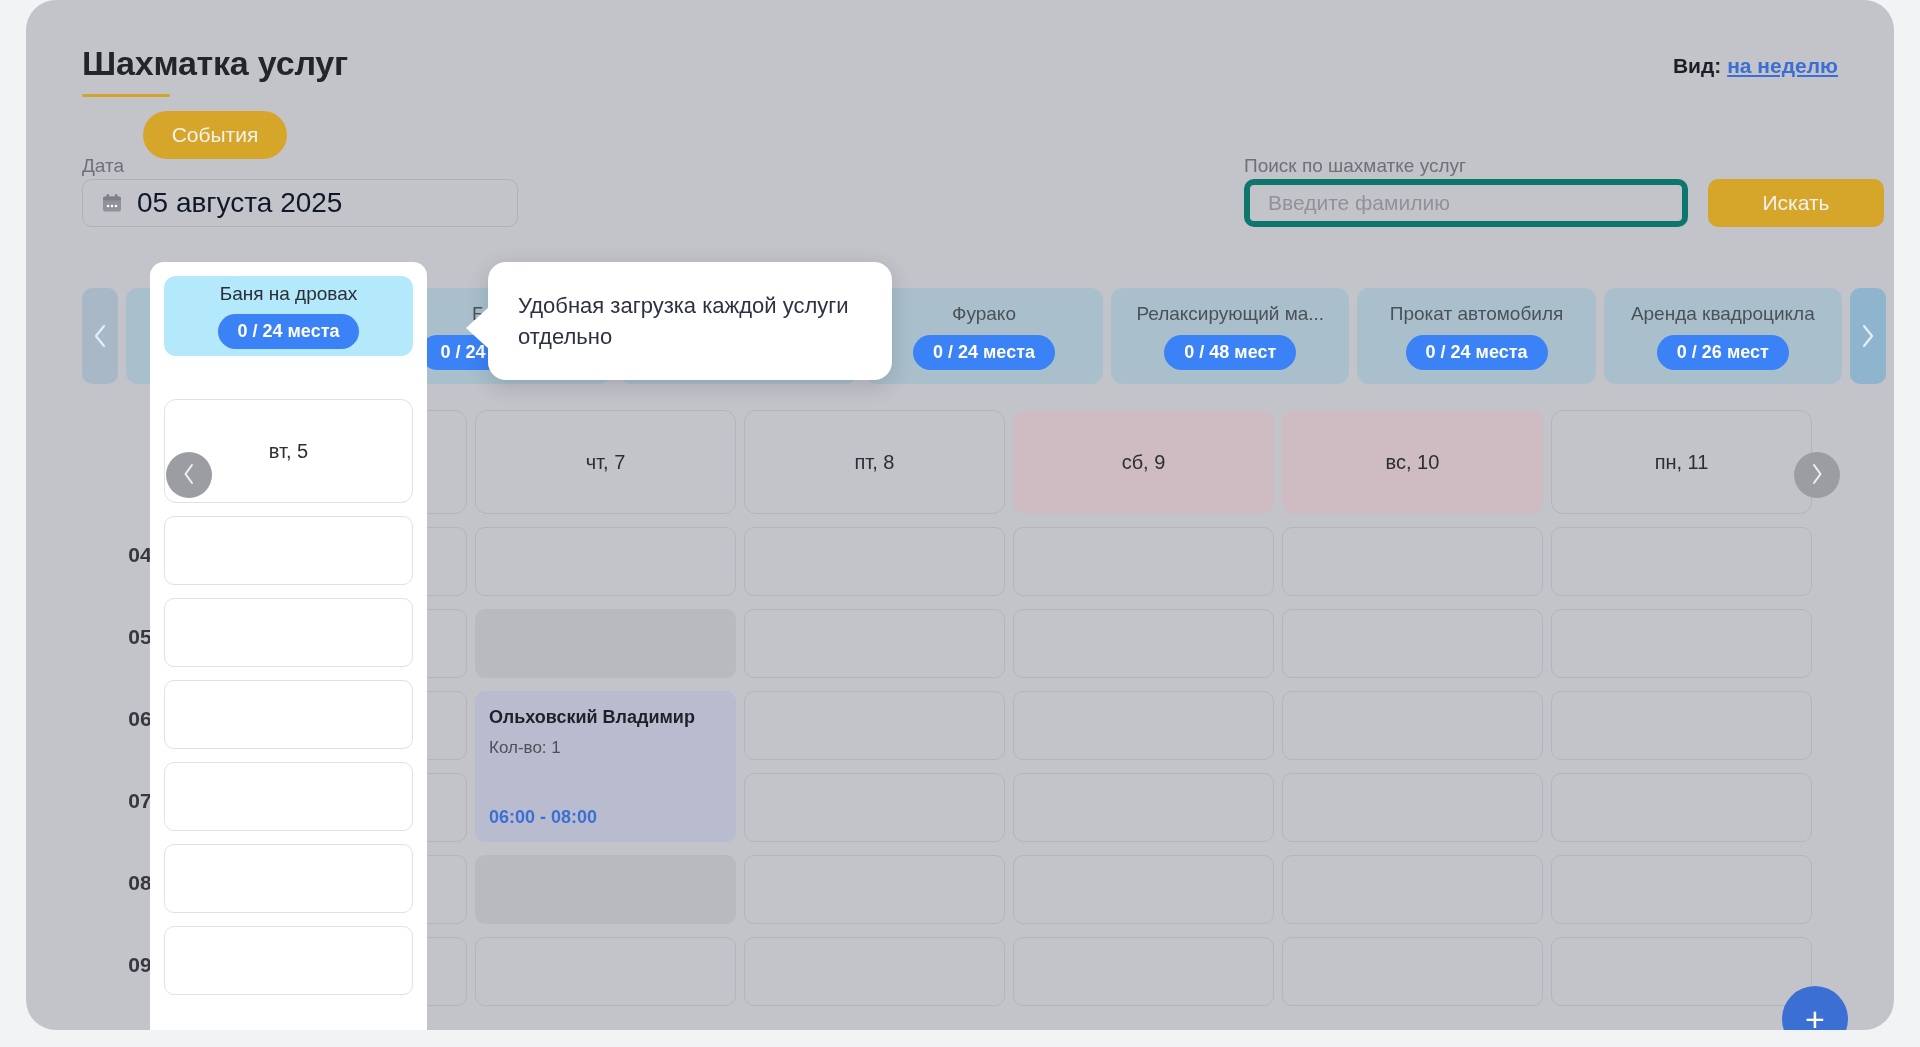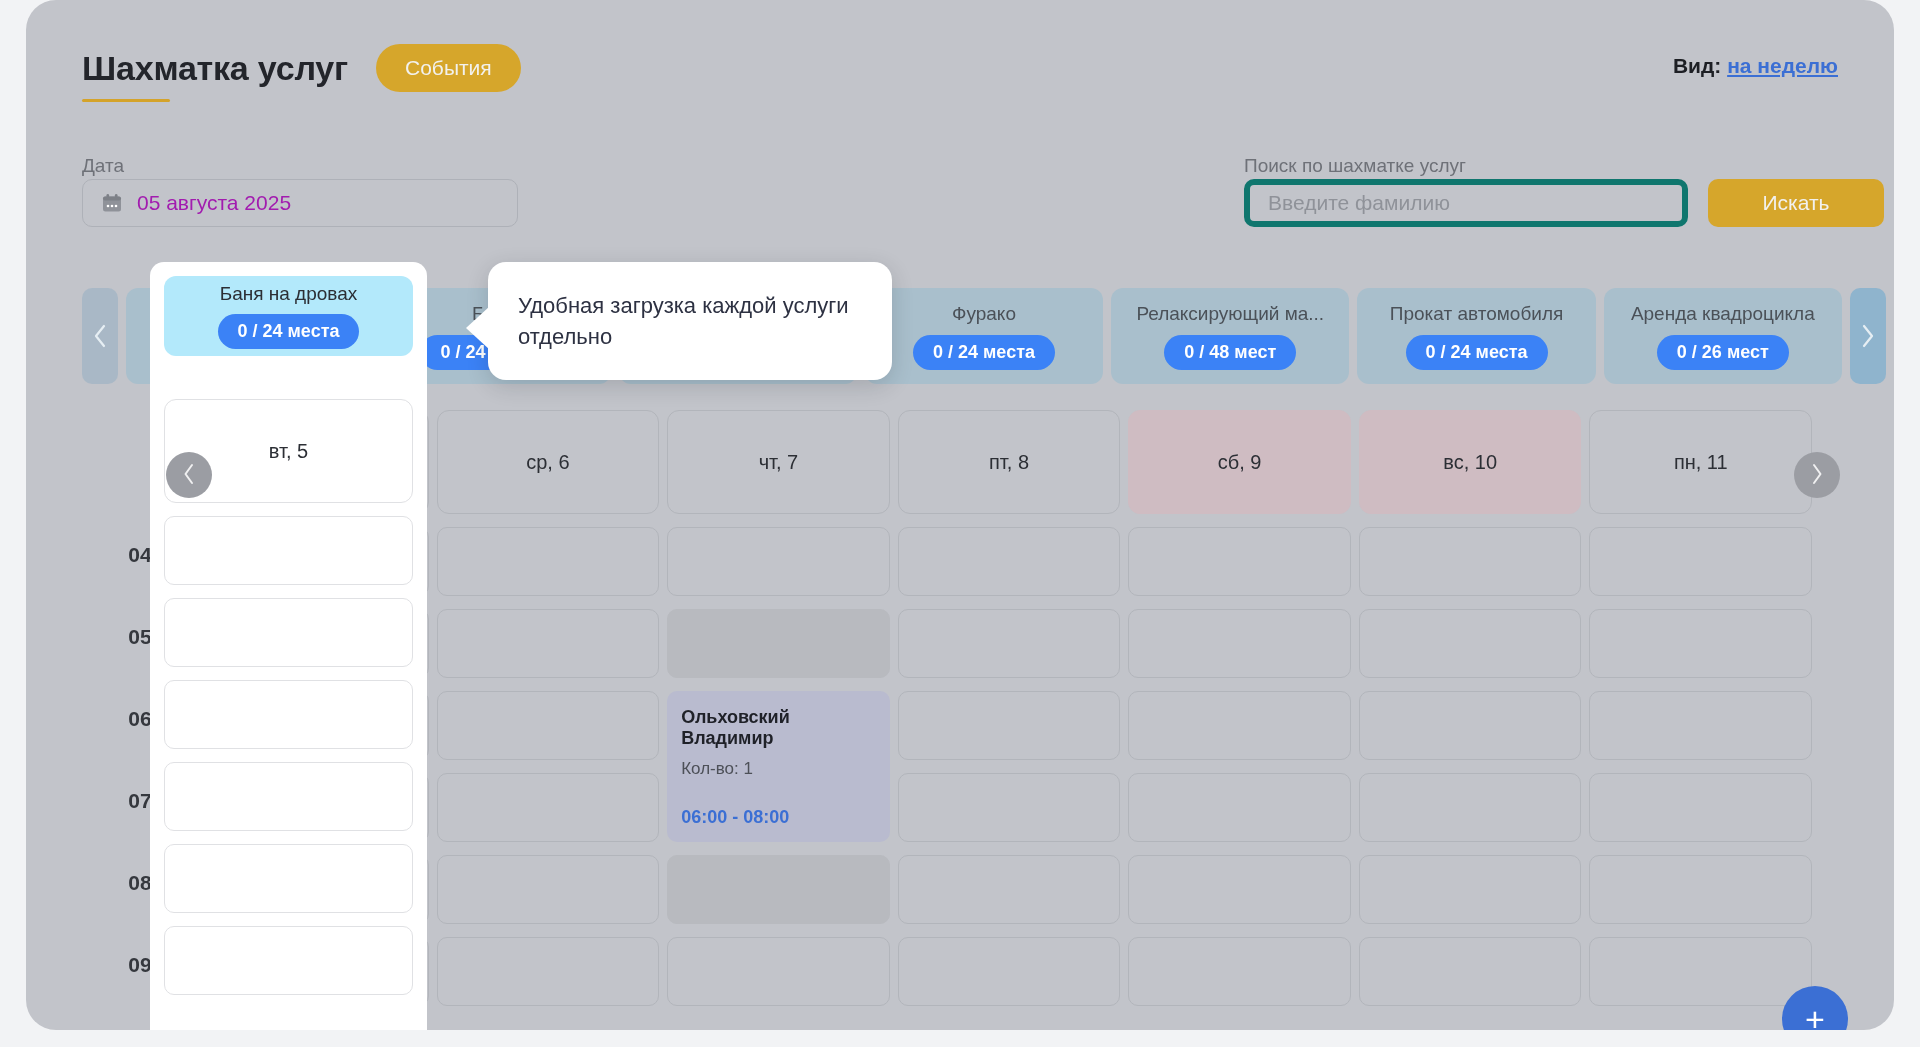--- a/index.html
+++ b/index.html
@@ -39,20 +39,21 @@
   }
 
   
   #page-header {
     position: absolute;
     left: 56px;
     top: 44px;
     display: flex;
     align-items: center;
     gap: 28px;
+    flex-direction: column;
   }
   #page-title-wrap { position: relative; }
   #page-title {
     font-size: 34px;
     font-weight: 700;
     color: #23252b;
     letter-spacing: -0.2px;
     white-space: nowrap;
   }
   #page-title-underline {
@@ -108,22 +109,22 @@
     border-radius: 10px;
     display: flex;
     align-items: center;
     gap: 14px;
     padding: 0 18px;
     background: transparent;
     cursor: pointer;
   }
   #calendar-icon { flex: 0 0 auto; line-height: 0; }
   #date-value {
-    font-size: 21px;
-    color: #a21caf;
+    font-size: 28px;
+    color: #0f172a;
     white-space: nowrap;
   }
 
   #search-block {
     position: absolute;
     left: 1218px;
     top: 155px;
     width: 640px;
   }
   #search-row { display: flex; gap: 20px; align-items: center; }
@@ -515,29 +516,20 @@
         <div class="day-column">
           <div class="day-header">вт, 5</div>
           <div class="slot"></div>
           <div class="slot"></div>
           <div class="slot"></div>
           <div class="slot"></div>
           <div class="slot"></div>
           <div class="slot"></div>
         </div>
         <div class="day-column">
-          <div class="day-header">ср, 6</div>
-          <div class="slot"></div>
-          <div class="slot"></div>
-          <div class="slot"></div>
-          <div class="slot"></div>
-          <div class="slot"></div>
-          <div class="slot"></div>
-        </div>
-        <div class="day-column">
           <div class="day-header">чт, 7</div>
           <div class="slot"></div>
           <div class="slot shaded"></div>
           <div class="event-card">
             <div class="event-name">Ольховский Владимир</div>
             <div class="event-qty">Кол-во: 1</div>
             <div class="event-time">06:00 - 08:00</div>
           </div>
           <div class="slot shaded"></div>
           <div class="slot"></div>

